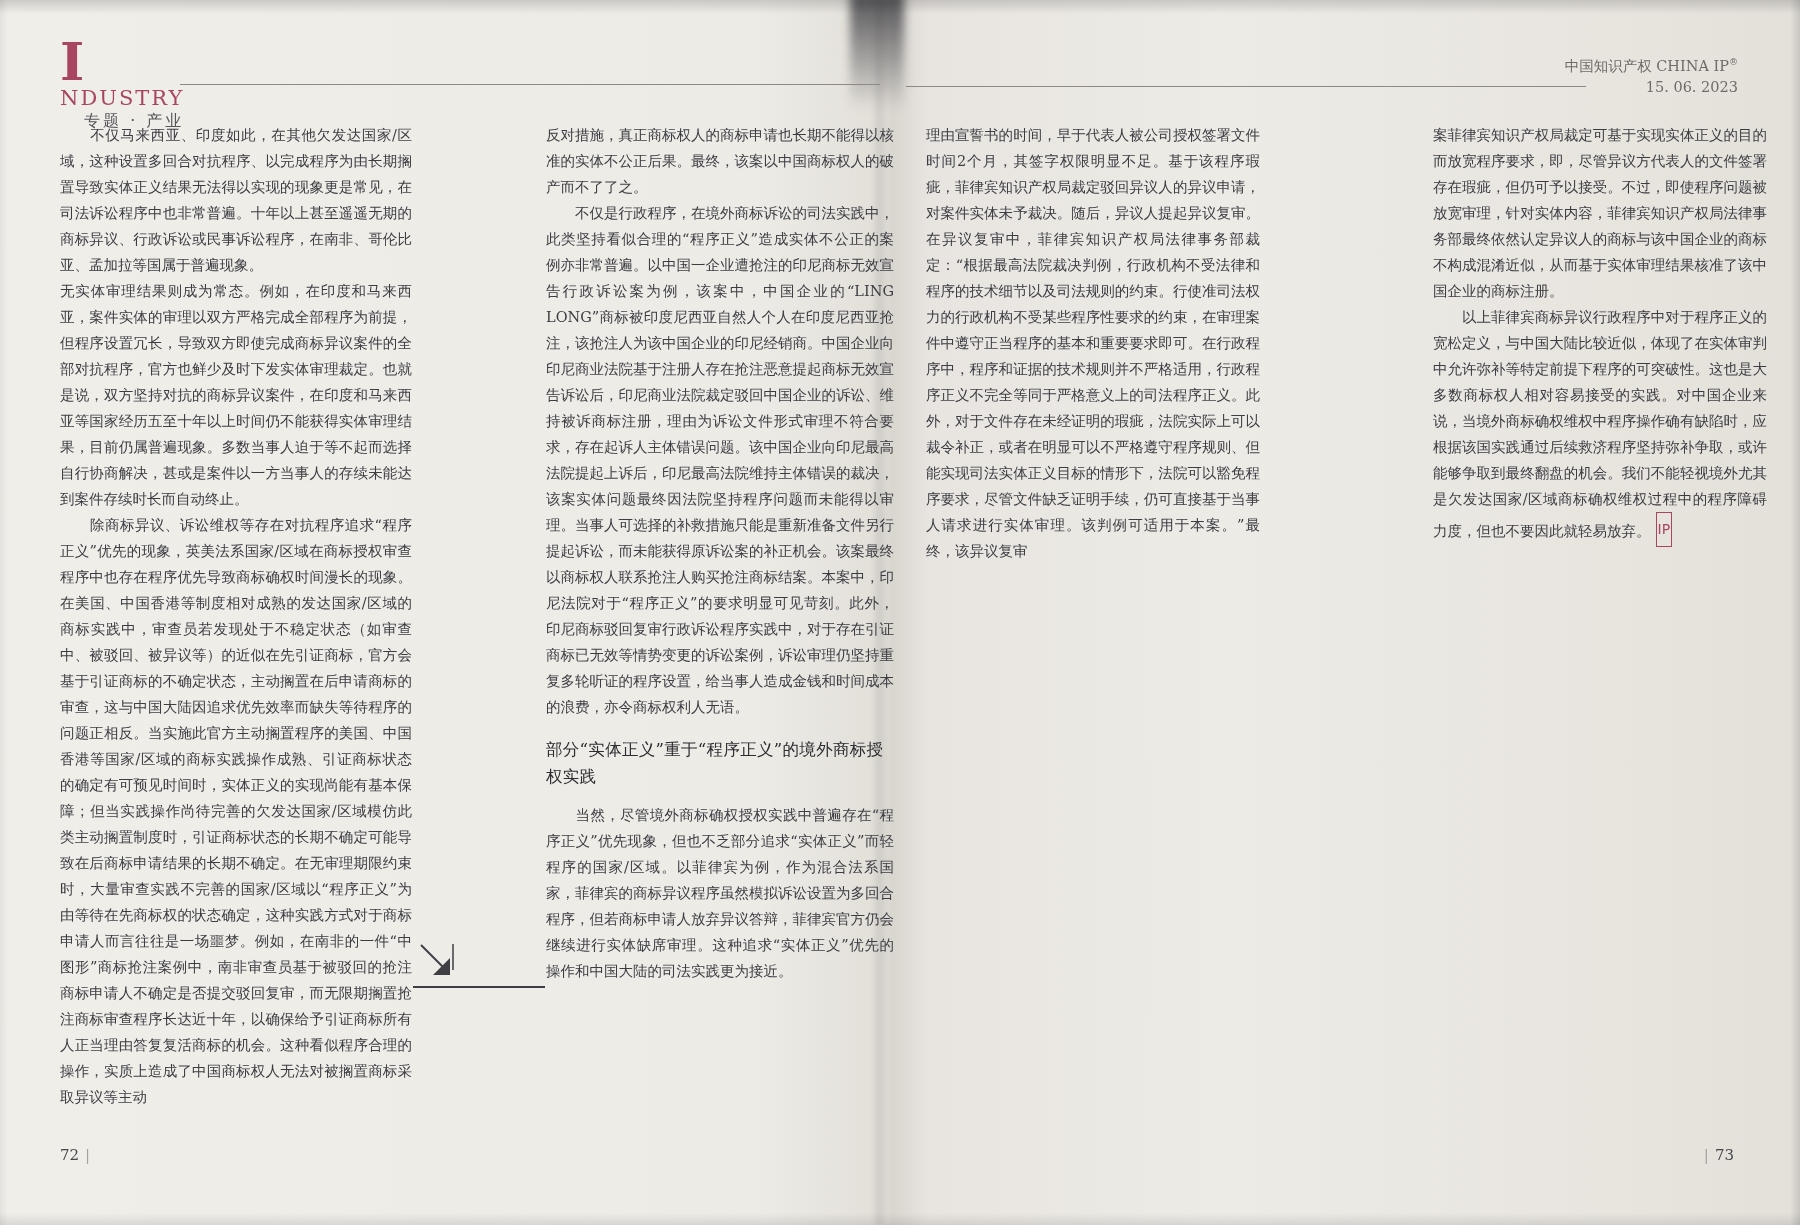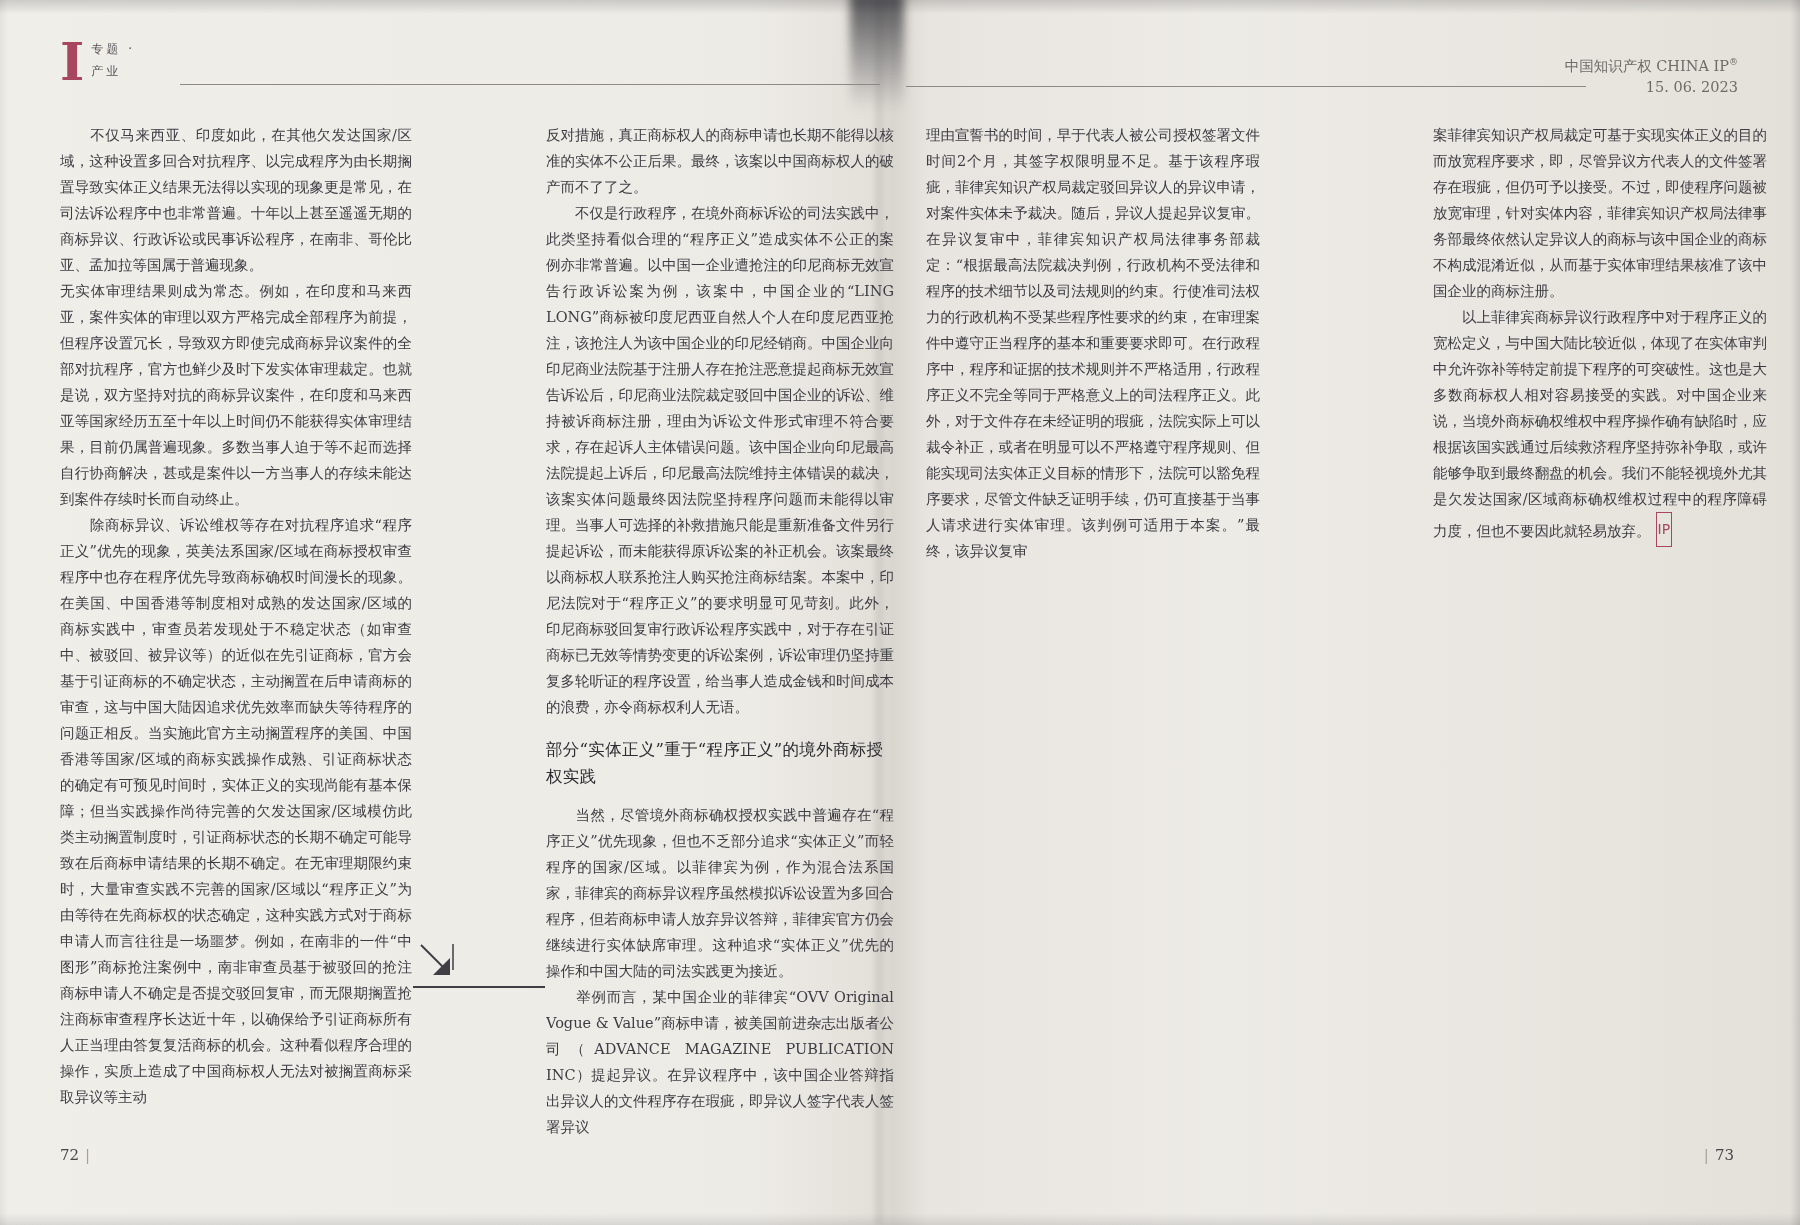--- a/index.html
+++ b/index.html
@@ -15,21 +15,21 @@
   }
   .fold-top { position:absolute; left:850px; top:-8px; width:54px; height:118px;
     background:linear-gradient(180deg, rgba(40,40,46,0.78), rgba(40,40,46,0)); filter:blur(5px); }
   .fold-line { position:absolute; left:872px; top:0; width:14px; height:1225px;
     background:linear-gradient(90deg, rgba(40,40,46,0) 0%, rgba(40,40,46,0.10) 50%, rgba(40,40,46,0) 100%); filter:blur(2px); }
 
   
   .masthead { position:absolute; left:60px; top:38px; }
   .dropcap { float:left; font-size:52px; line-height:48px; font-weight:bold; color:#a8465f; margin-right:7px; }
   .mast-title { font-size:21px; letter-spacing:2px; color:#a8465f; line-height:24px; }
-  .mast-sub { font-size:12px; letter-spacing:3px; color:#57555a; line-height:22px; }
+  .mast-sub { font-size:16px; letter-spacing:3px; color:#57555a; line-height:22px;text-align:right; }
   .rule { position:absolute; height:0; border-top:1.5px solid #8d8a86; }
   .rule-left  { left:180px; top:84px; width:700px; }
   .rule-right { left:906px; top:86px; width:680px; }
   .journal { position:absolute; right:62px; top:52px; text-align:right; color:#6e6b68; font-size:14.5px; line-height:21px; }
   .journal sup { font-size:9px; }
 
   
   .bodycol { position:absolute; color:#3c3c42; font-size:14.5px; line-height:26px;
     text-align:justify; overflow:hidden; }
   .bodycol p { margin:0; }
@@ -62,20 +62,21 @@
 </head>
 <body>
 
 <div class="spread">
 
   <div class="fold-top"></div>
   <div class="fold-line"></div>
 
   <div class="masthead">
     <span class="dropcap">I</span>
+    <div class="mast-title">NDUSTRY</div>
     <div class="mast-sub">专题 · 产业</div>
   </div>
   <div class="rule rule-left"></div>
   <div class="rule rule-right"></div>
 
   <div class="journal">
     <div>
       <span>中国知识产权 CHINA IP</span><sup>®</sup>
     </div>
     <div>15. 06. 2023</div>
@@ -94,21 +95,20 @@
       <line x1="34" y1="0" x2="34" y2="26" stroke="#3e3e44" stroke-width="1.5"></line>
     </svg>
     <div class="crule"></div>
   </div>
 
   <div id="col2" class="bodycol">
     <p>反对措施，真正商标权人的商标申请也长期不能得以核准的实体不公正后果。最终，该案以中国商标权人的破产而不了了之。</p>
     <p>　　不仅是行政程序，在境外商标诉讼的司法实践中，此类坚持看似合理的“程序正义”造成实体不公正的案例亦非常普遍。以中国一企业遭抢注的印尼商标无效宣告行政诉讼案为例，该案中，中国企业的“LING LONG”商标被印度尼西亚自然人个人在印度尼西亚抢注，该抢注人为该中国企业的印尼经销商。中国企业向印尼商业法院基于注册人存在抢注恶意提起商标无效宣告诉讼后，印尼商业法院裁定驳回中国企业的诉讼、维持被诉商标注册，理由为诉讼文件形式审理不符合要求，存在起诉人主体错误问题。该中国企业向印尼最高法院提起上诉后，印尼最高法院维持主体错误的裁决，该案实体问题最终因法院坚持程序问题而未能得以审理。当事人可选择的补救措施只能是重新准备文件另行提起诉讼，而未能获得原诉讼案的补正机会。该案最终以商标权人联系抢注人购买抢注商标结案。本案中，印尼法院对于“程序正义”的要求明显可见苛刻。此外，印尼商标驳回复审行政诉讼程序实践中，对于存在引证商标已无效等情势变更的诉讼案例，诉讼审理仍坚持重复多轮听证的程序设置，给当事人造成金钱和时间成本的浪费，亦令商标权利人无语。</p>
     <p class="subhead">部分“实体正义”重于“程序正义”的境外商标授权实践</p>
     <p>　　当然，尽管境外商标确权授权实践中普遍存在“程序正义”优先现象，但也不乏部分追求“实体正义”而轻程序的国家/区域。以菲律宾为例，作为混合法系国家，菲律宾的商标异议程序虽然模拟诉讼设置为多回合程序，但若商标申请人放弃异议答辩，菲律宾官方仍会继续进行实体缺席审理。这种追求“实体正义”优先的操作和中国大陆的司法实践更为接近。</p>
-    <p>　　举例而言，某中国企业的菲律宾“OVV Original Vogue &amp; Value”商标申请，被美国前进杂志出版者公司（ADVANCE MAGAZINE PUBLICATION INC）提起异议。在异议程序中，该中国企业答辩指出异议人的文件程序存在瑕疵，即异议人签字代表人签署异议</p>
   </div>
 
   <div id="col3" class="bodycol">
     <p>理由宣誓书的时间，早于代表人被公司授权签署文件时间2个月，其签字权限明显不足。基于该程序瑕疵，菲律宾知识产权局裁定驳回异议人的异议申请，对案件实体未予裁决。随后，异议人提起异议复审。在异议复审中，菲律宾知识产权局法律事务部裁定：“根据最高法院裁决判例，行政机构不受法律和程序的技术细节以及司法规则的约束。行使准司法权力的行政机构不受某些程序性要求的约束，在审理案件中遵守正当程序的基本和重要要求即可。在行政程序中，程序和证据的技术规则并不严格适用，行政程序正义不完全等同于严格意义上的司法程序正义。此外，对于文件存在未经证明的瑕疵，法院实际上可以裁令补正，或者在明显可以不严格遵守程序规则、但能实现司法实体正义目标的情形下，法院可以豁免程序要求，尽管文件缺乏证明手续，仍可直接基于当事人请求进行实体审理。该判例可适用于本案。”最终，该异议复审</p>
   </div>
 
 
   <div id="col4" class="bodycol">
     <p>案菲律宾知识产权局裁定可基于实现实体正义的目的而放宽程序要求，即，尽管异议方代表人的文件签署存在瑕疵，但仍可予以接受。不过，即使程序问题被放宽审理，针对实体内容，菲律宾知识产权局法律事务部最终依然认定异议人的商标与该中国企业的商标不构成混淆近似，从而基于实体审理结果核准了该中国企业的商标注册。</p>
     <p><span>　　以上菲律宾商标异议行政程序中对于程序正义的宽松定义，与中国大陆比较近似，体现了在实体审判中允许弥补等特定前提下程序的可突破性。这也是大多数商标权人相对容易接受的实践。对中国企业来说，当境外商标确权维权中程序操作确有缺陷时，应根据该国实践通过后续救济程序坚持弥补争取，或许能够争取到最终翻盘的机会。我们不能轻视境外尤其是欠发达国家/区域商标确权维权过程中的程序障碍力度，但也不要因此就轻易放弃。</span><span class="endmark">IP</span></p>

